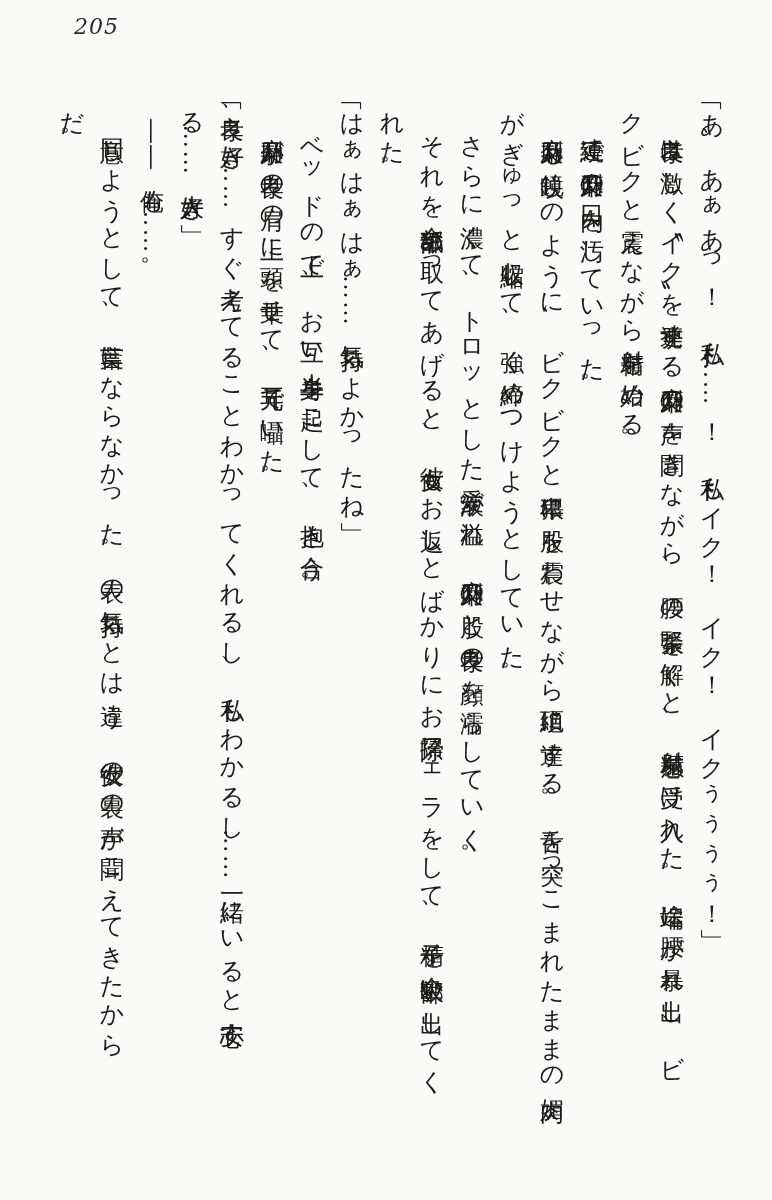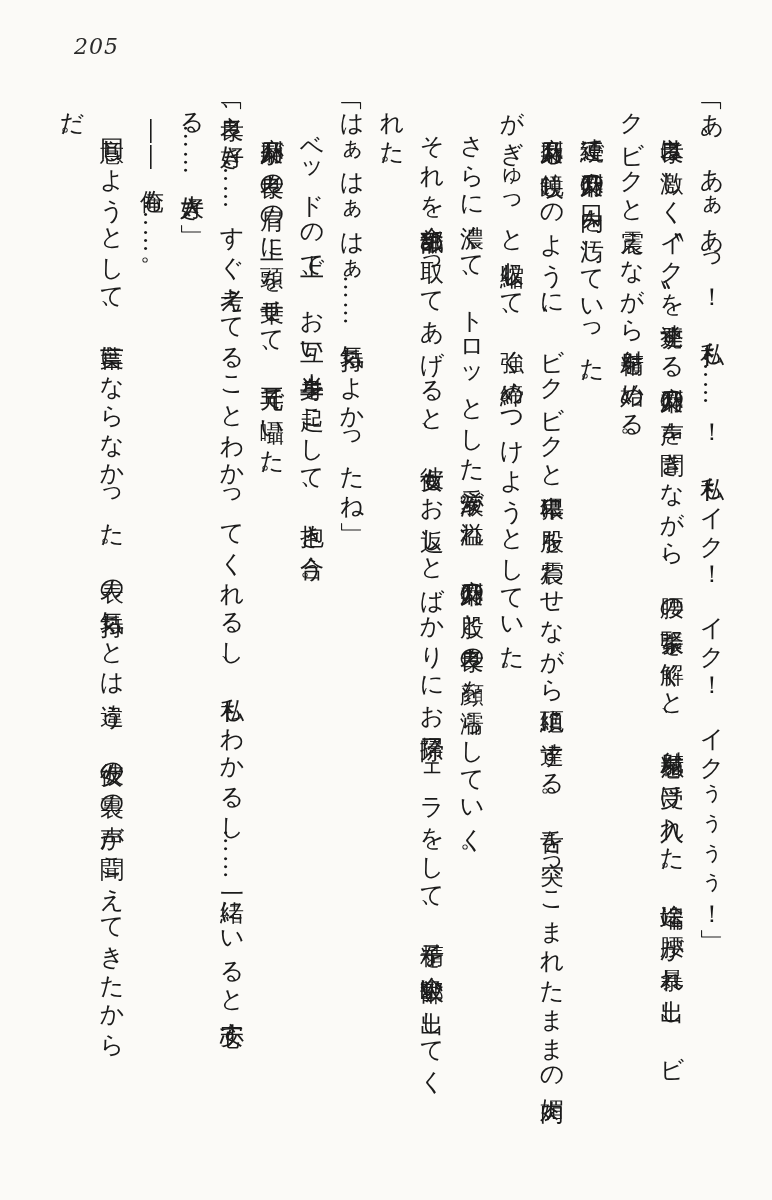--- a/index.html
+++ b/index.html
@@ -15,21 +15,20 @@
     font-family: "DejaVu Serif", "Liberation Serif", serif;
   }
   .page-number {
     position: absolute;
     top: 14px;
     left: 74px;
     font-size: 22px;
     font-style: italic;
     color: #2a2a2a;
     letter-spacing: 1px;
-    margin-top: 20px;
   }
   .text-block {
     position: absolute;
     top: 95px;
     right: 40px;
     height: 992px;
     writing-mode: vertical-rl;
     text-orientation: mixed;
     font-size: 24px;
     line-height: 40px;

